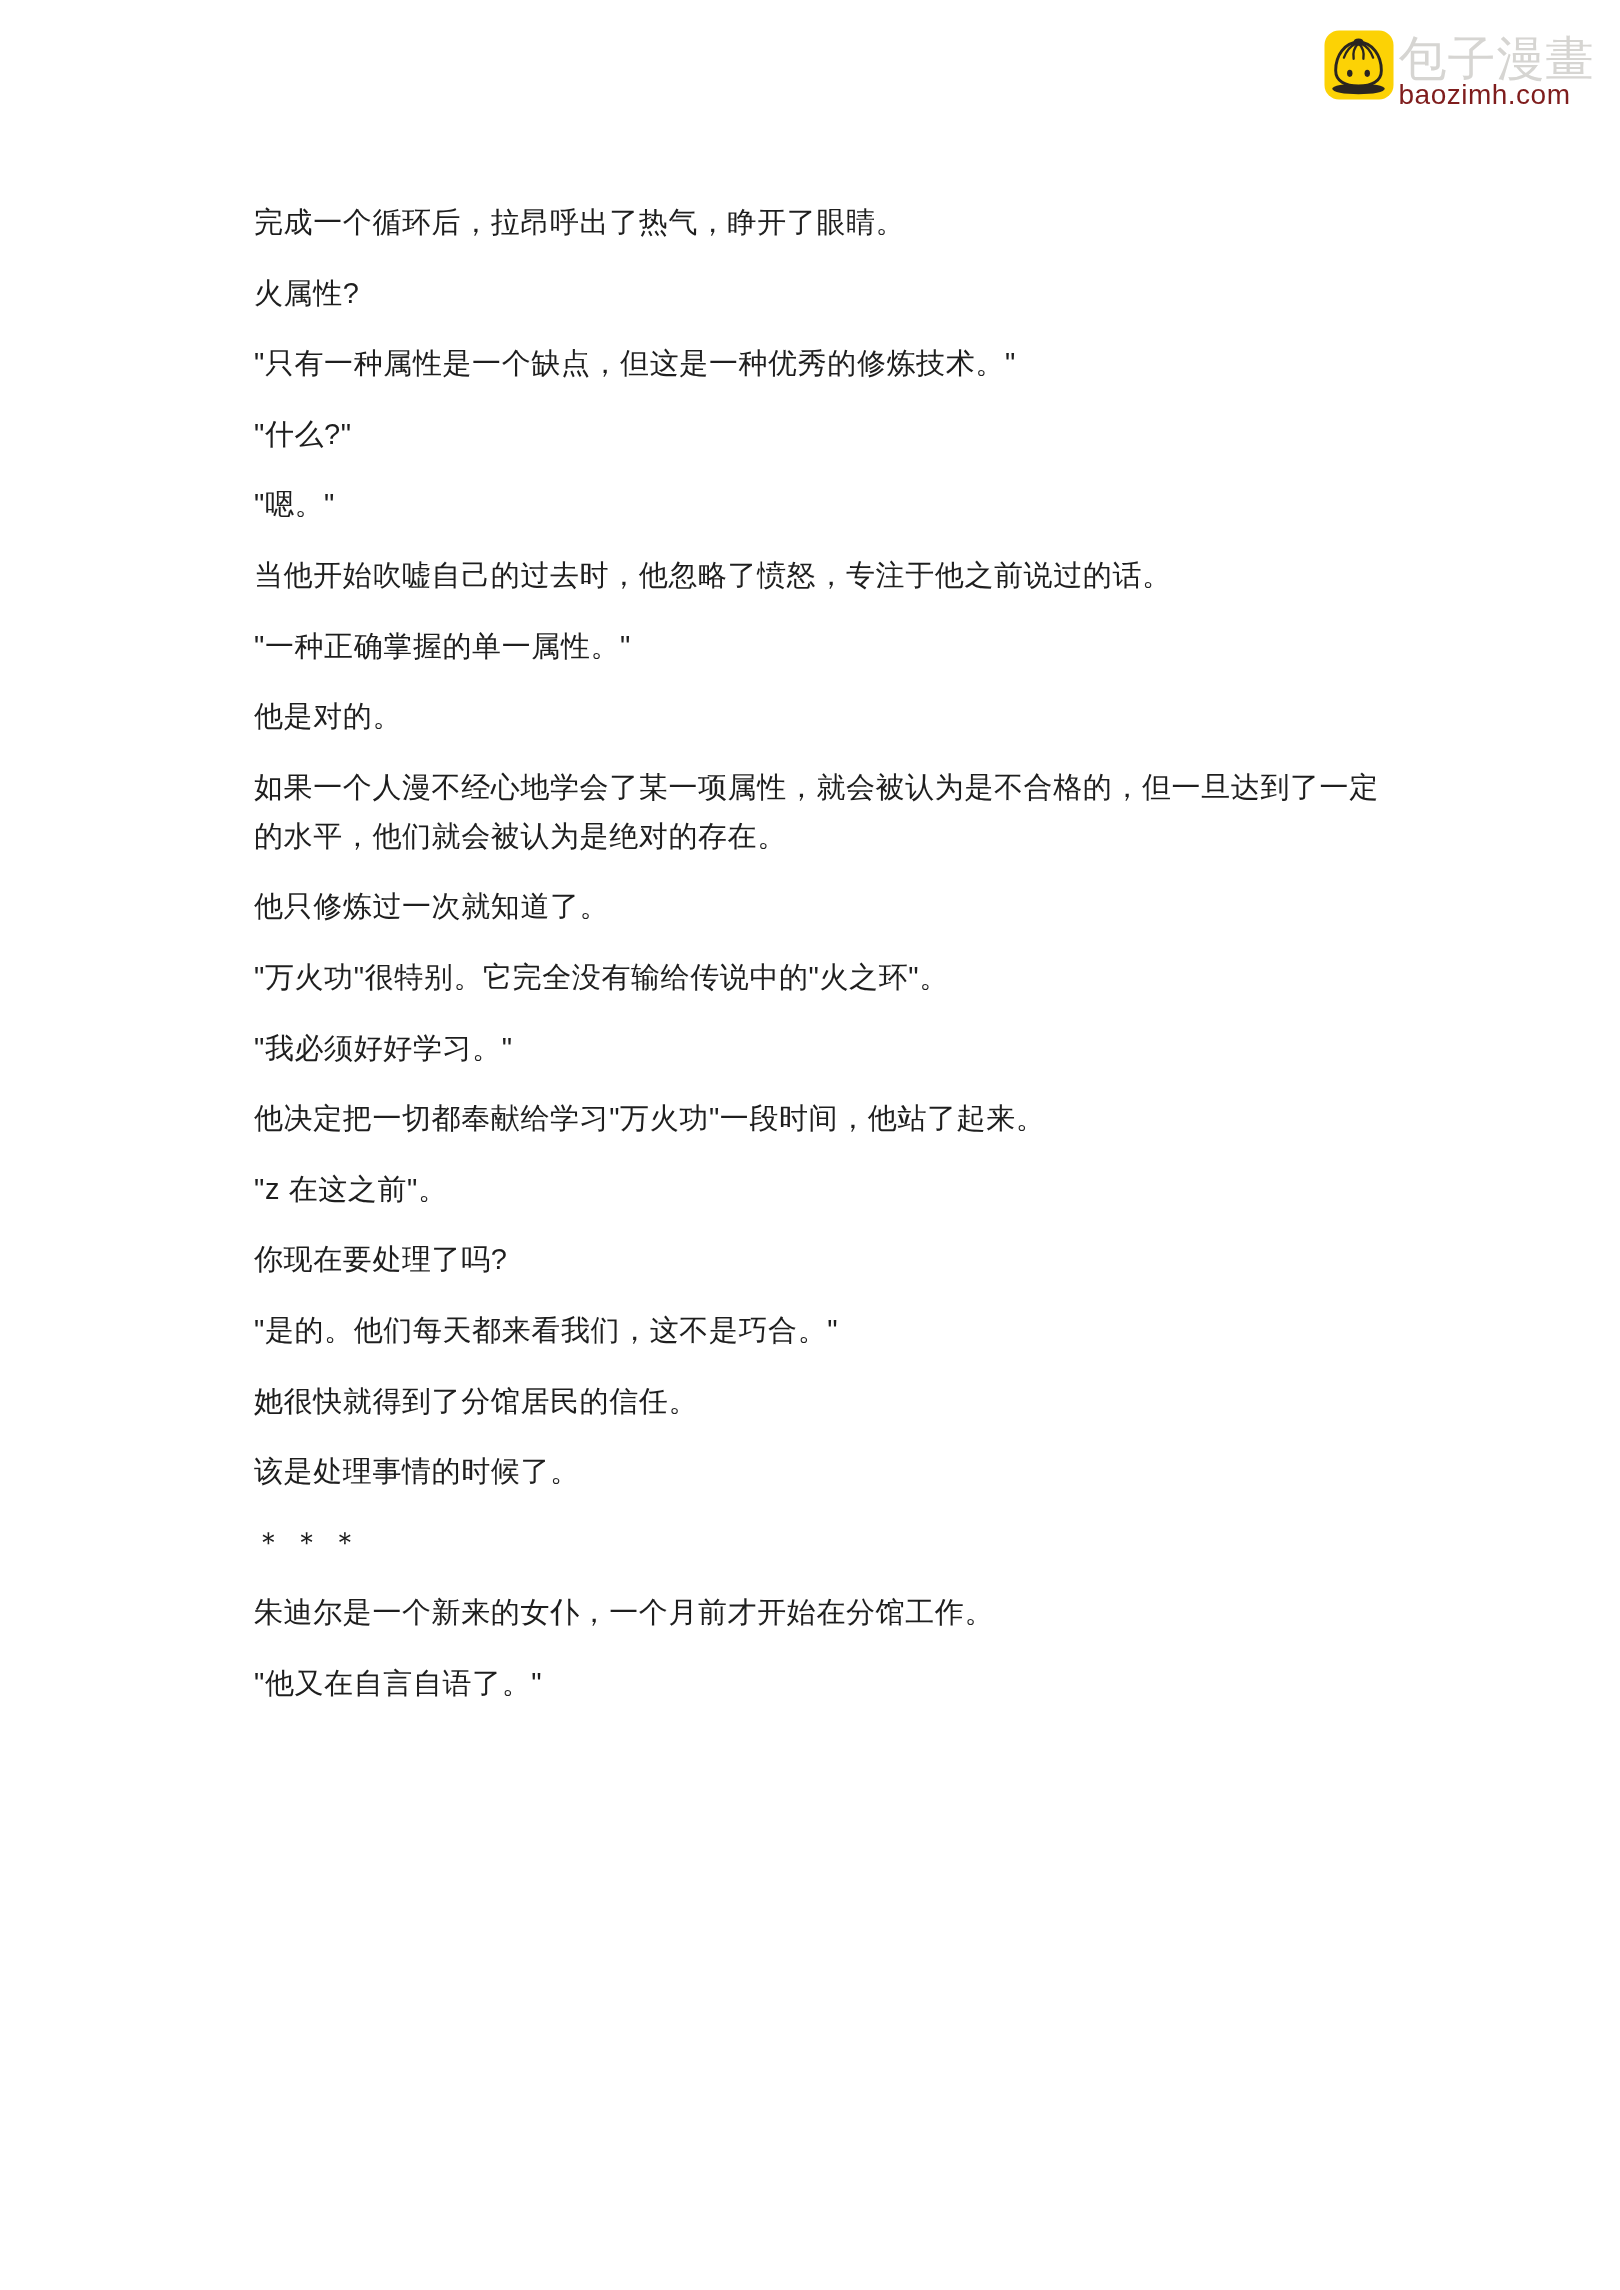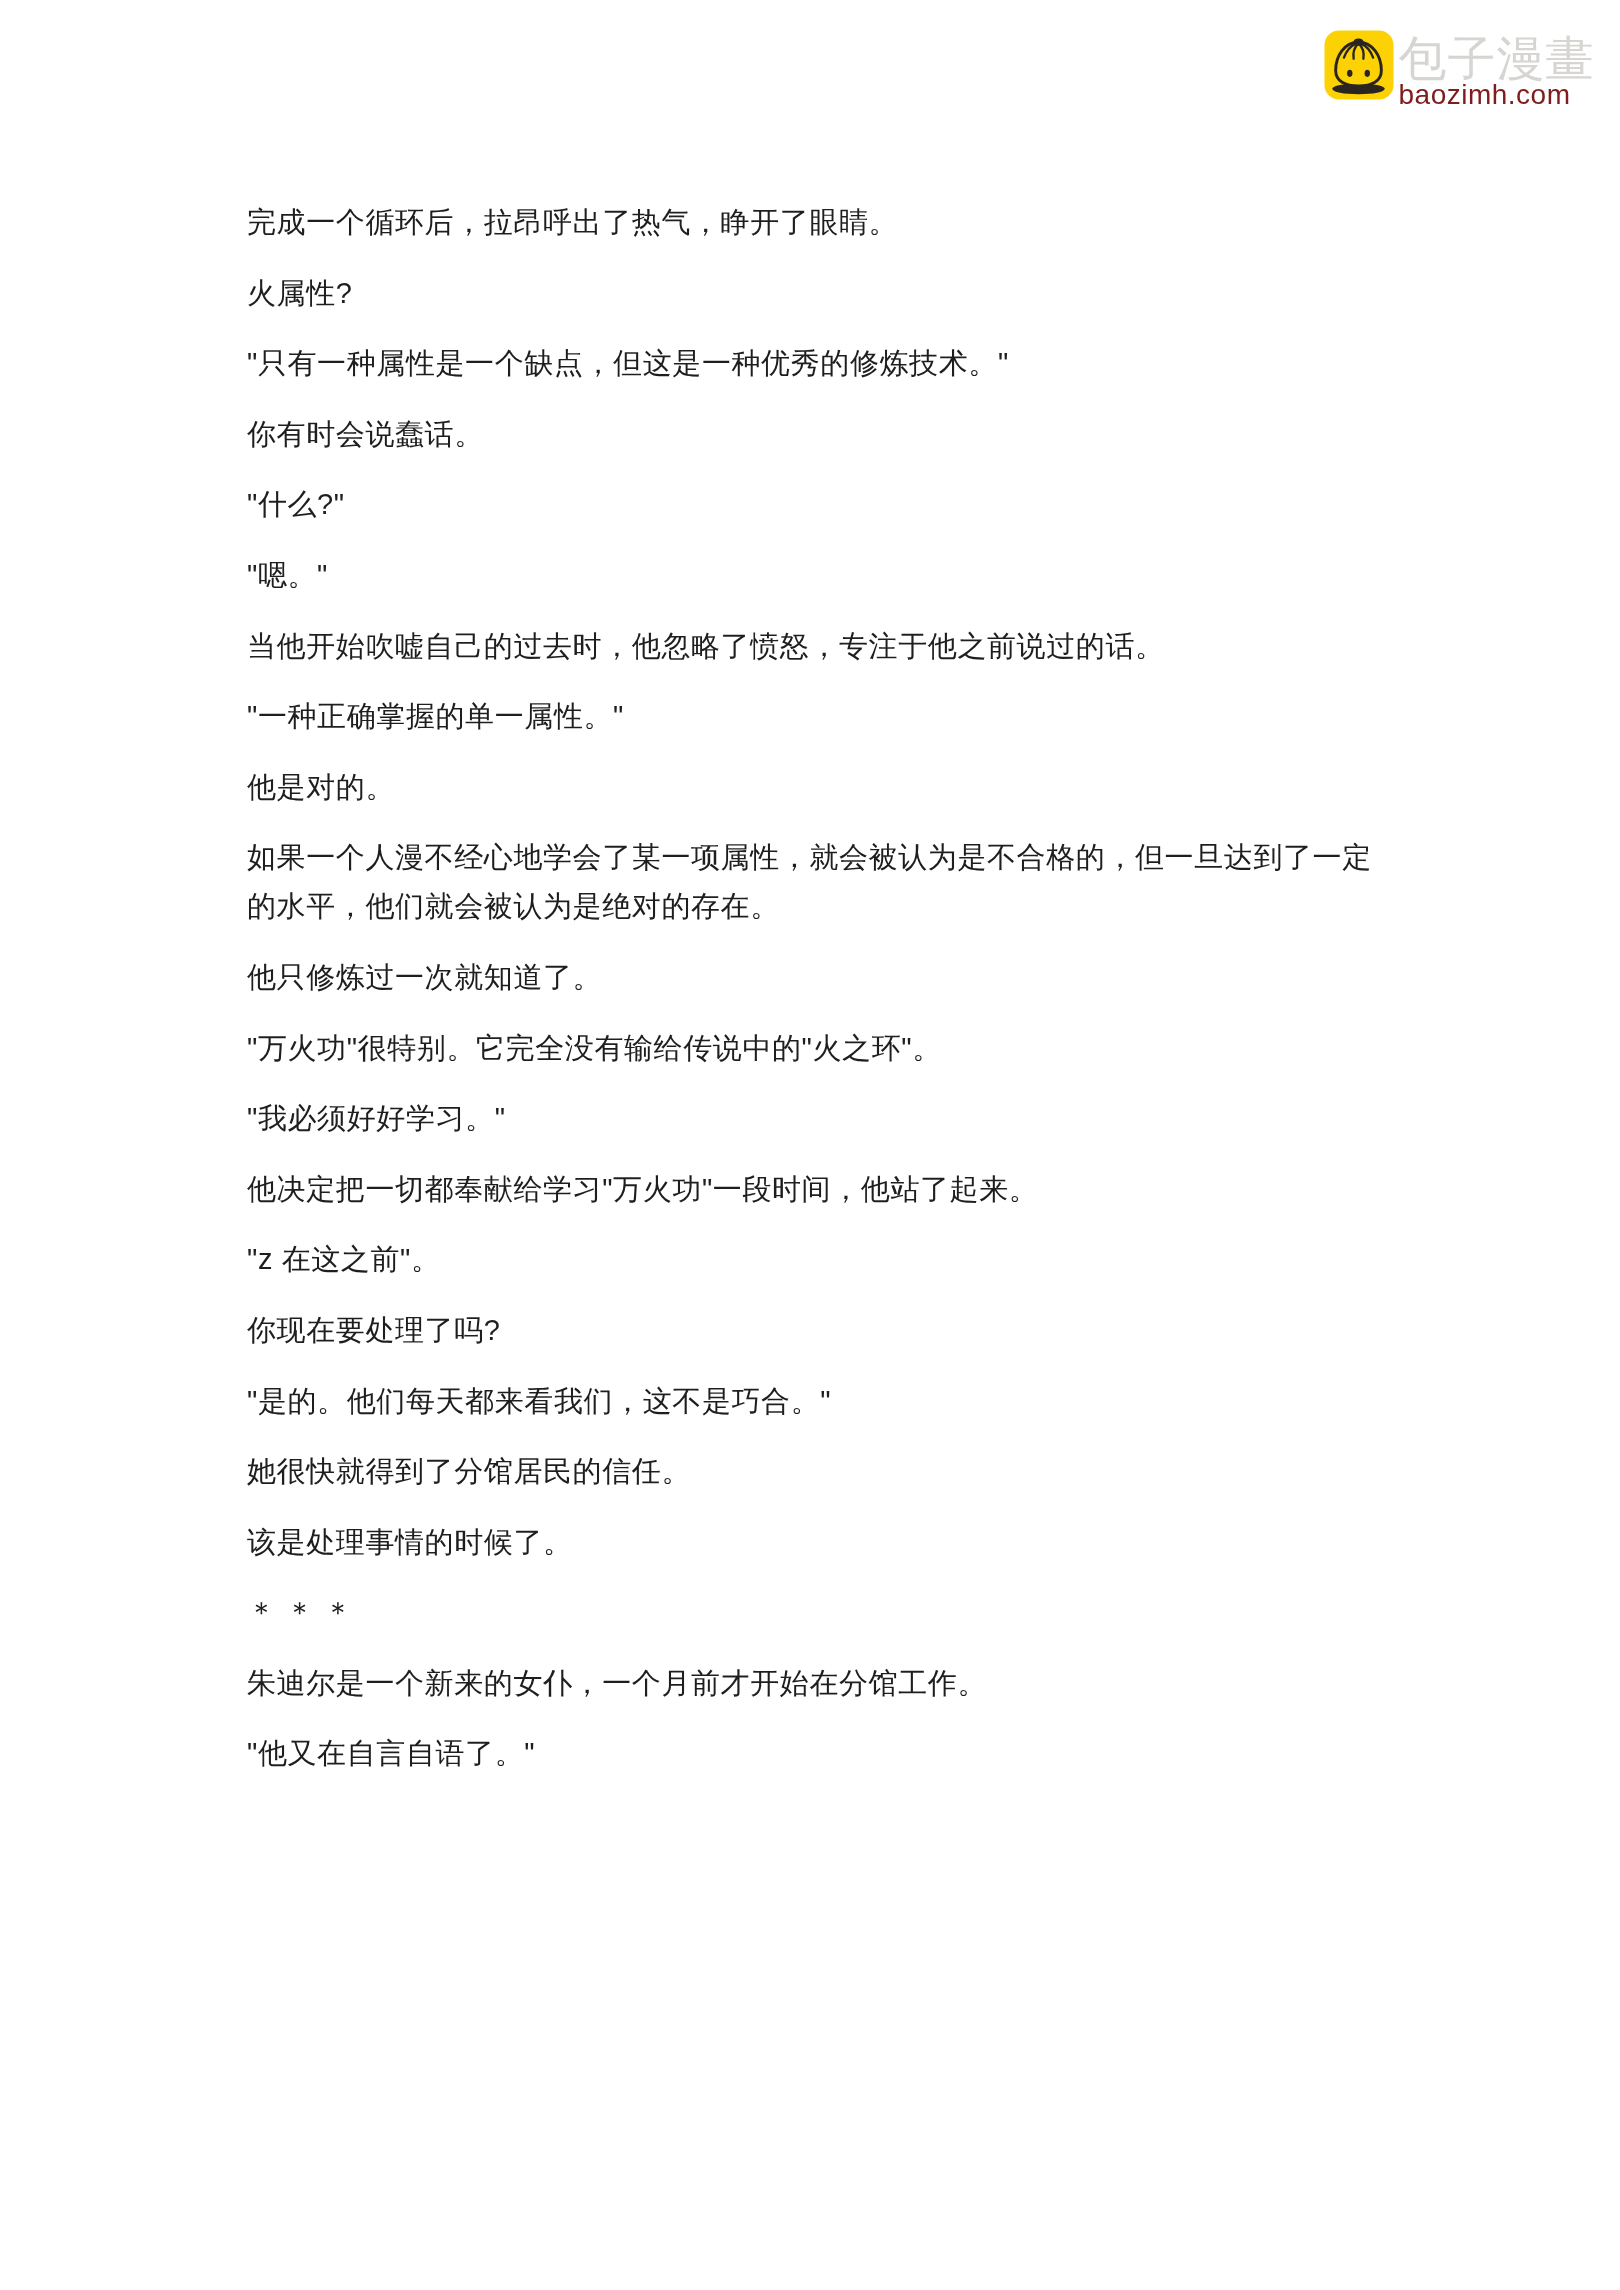--- a/index.html
+++ b/index.html
@@ -36,21 +36,21 @@
     font-size: 28px;
     line-height: 26.5px;
     letter-spacing: 0.5px;
     color: #7f1d1d;
     white-space: nowrap;
   }
 
   
   .content {
     position: absolute;
-    left: 247px;
+    left: 254px;
     top: 198px;
     width: 1140px;
   }
   .content p.para {
     margin: 0 0 21.6px 0;
     font-size: 29px;
     line-height: 49px;
     letter-spacing: 0.6px;
     color: #1e1e1e;
     text-align: left;
@@ -83,21 +83,20 @@
     <span class="logo-text">
       <span class="logo-name">包子漫畫</span>
       <span class="logo-url">baozimh.com</span>
     </span>
   </a>
 
   <div class="content">
       <p class="para">完成一个循环后，拉昂呼出了热气，睁开了眼睛。</p>
       <p class="para">火属性?</p>
       <p class="para">"只有一种属性是一个缺点，但这是一种优秀的修炼技术。"</p>
-      <p class="para">你有时会说蠢话。</p>
       <p class="para">"什么?"</p>
       <p class="para">"嗯。"</p>
       <p class="para">当他开始吹嘘自己的过去时，他忽略了愤怒，专注于他之前说过的话。</p>
       <p class="para">"一种正确掌握的单一属性。"</p>
       <p class="para">他是对的。</p>
       <p class="para">如果一个人漫不经心地学会了某一项属性，就会被认为是不合格的，但一旦达到了一定的水平，他们就会被认为是绝对的存在。</p>
       <p class="para">他只修炼过一次就知道了。</p>
       <p class="para">"万火功"很特别。它完全没有输给传说中的"火之环"。</p>
       <p class="para">"我必须好好学习。"</p>
       <p class="para">他决定把一切都奉献给学习"万火功"一段时间，他站了起来。</p>

